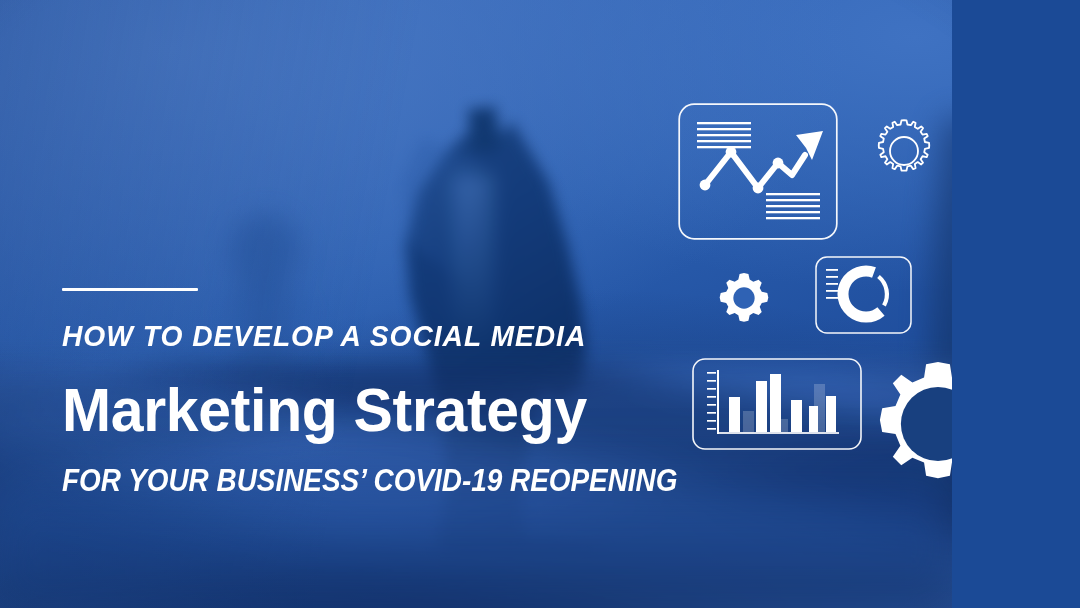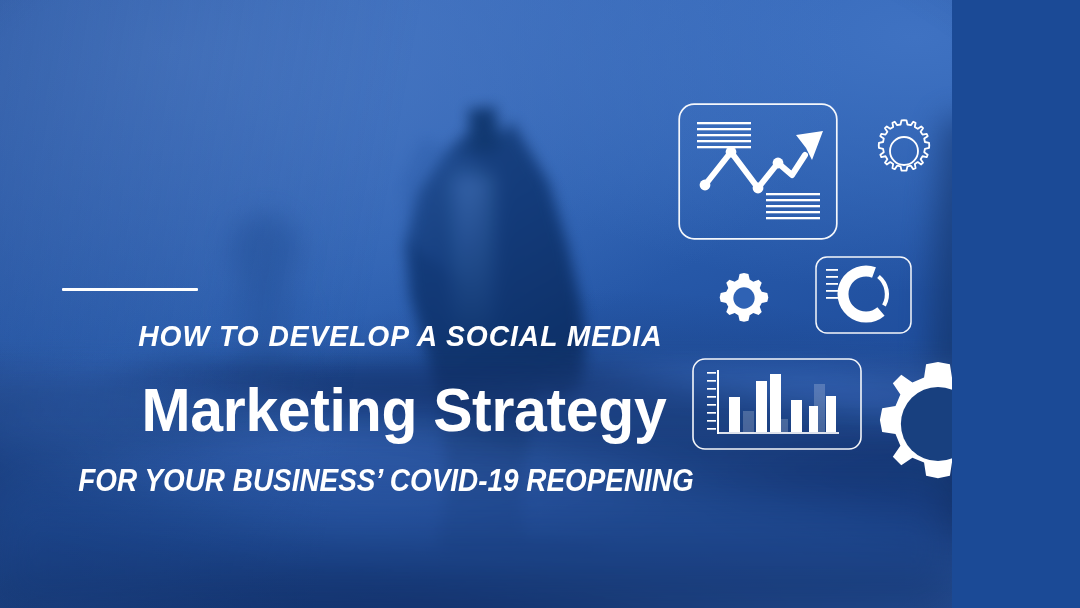--- a/index.html
+++ b/index.html
@@ -4,21 +4,20 @@
 <style>
   * { margin:0; padding:0; box-sizing:border-box; }
   html,body { width:1080px; height:608px; overflow:hidden; background:#1b4a96; }
   body { font-family:"Liberation Sans", sans-serif; }
 
   #banner {
     position:relative;
     width:952px; height:608px;
     overflow:hidden;
     background:#0f766e;
-    text-align:center;
   }
 
   
   .bg-layer { position:absolute; inset:0; }
 
   .bg-base {
     background:
       radial-gradient(115% 90% at 18% 8%,  #4a79c4 0%, rgba(74,121,196,0) 62%),
       radial-gradient(85% 70% at 96% 6%,  #3f72c2 0%, rgba(63,114,194,0) 60%),
       radial-gradient(70% 60% at 2% 96%,  #17417f 0%, rgba(23,65,127,0) 65%),

